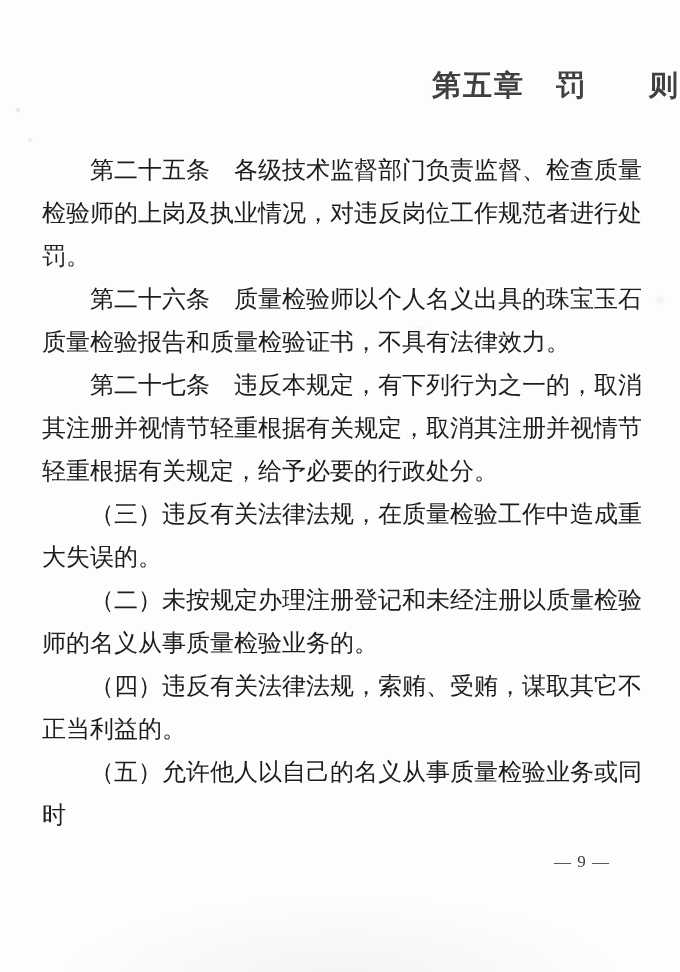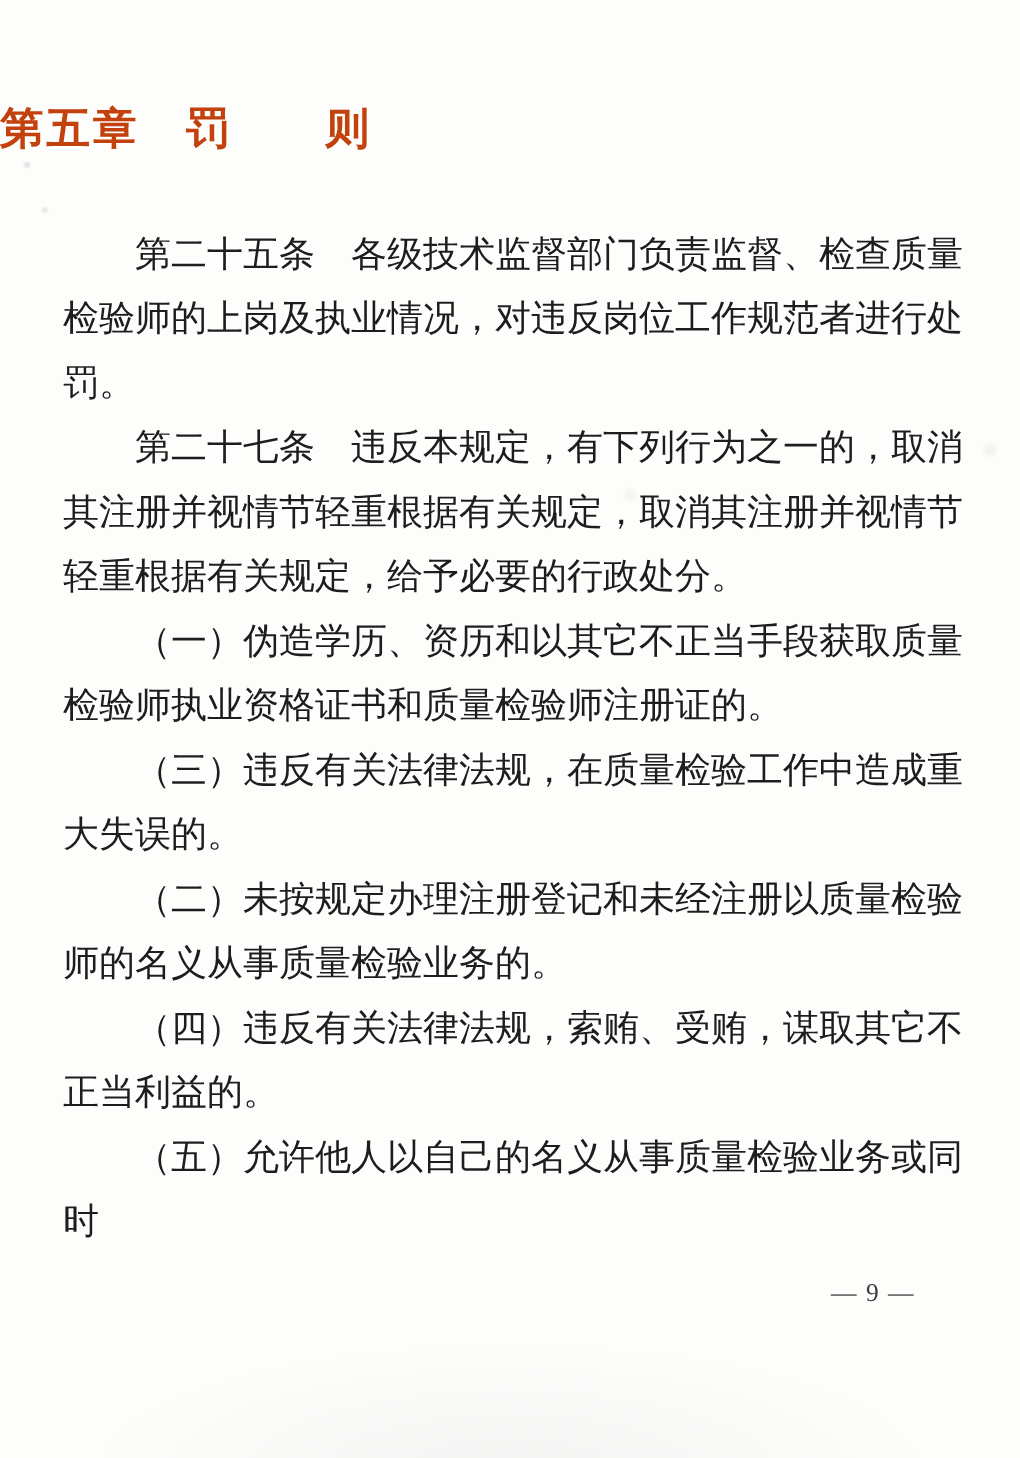--- a/index.html
+++ b/index.html
@@ -24,26 +24,26 @@
   }
   .page {
     position: absolute;
     inset: 0;
   }
   .chapter-title {
     position: absolute;
     top: 66px;
     left: 0;
     width: 100%;
-    text-align: left;
+    text-align: right;
     font-family: "Liberation Sans", sans-serif;
     font-weight: bold;
     font-size: 29px;
     letter-spacing: 2px;
-    color: #c2410c;
+    color: #404040;
   }
   .content {
     position: absolute;
     top: 149px;
     left: 42px;
     width: 600px;
     font-size: 24px;
     line-height: 43px;
     text-align: justify;
     text-justify: inter-ideograph;
@@ -67,22 +67,22 @@
 </style>
 </head>
 <body>
 
 <div class="page">
 
   <div class="chapter-title">第五章　罚　　则</div>
 
   <div class="content">
     <p>第二十五条　各级技术监督部门负责监督、检查质量检验师的上岗及执业情况，对违反岗位工作规范者进行处罚。</p>
+    <p>第二十六条　质量检验师以个人名义出具的珠宝玉石质量检验报告和质量检验证书，不具有法律效力。</p>
     <p>第二十七条　违反本规定，有下列行为之一的，取消其注册并视情节轻重根据有关规定，取消其注册并视情节轻重根据有关规定，给予必要的行政处分。</p>
-    <p>（一）伪造学历、资历和以其它不正当手段获取质量检验师执业资格证书和质量检验师注册证的。</p>
     <p>（三）违反有关法律法规，在质量检验工作中造成重大失误的。</p>
     <p>（二）未按规定办理注册登记和未经注册以质量检验师的名义从事质量检验业务的。</p>
     <p>（四）违反有关法律法规，索贿、受贿，谋取其它不正当利益的。</p>
     <p>（五）允许他人以自己的名义从事质量检验业务或同时</p>
   </div>
 
   <div class="page-number">— 9 —</div>
 
 </div>
 

